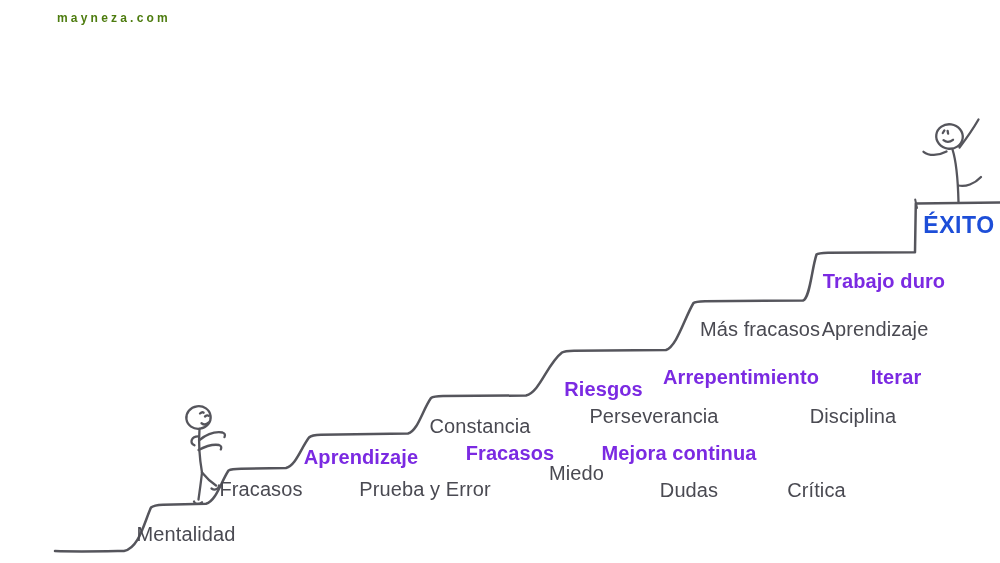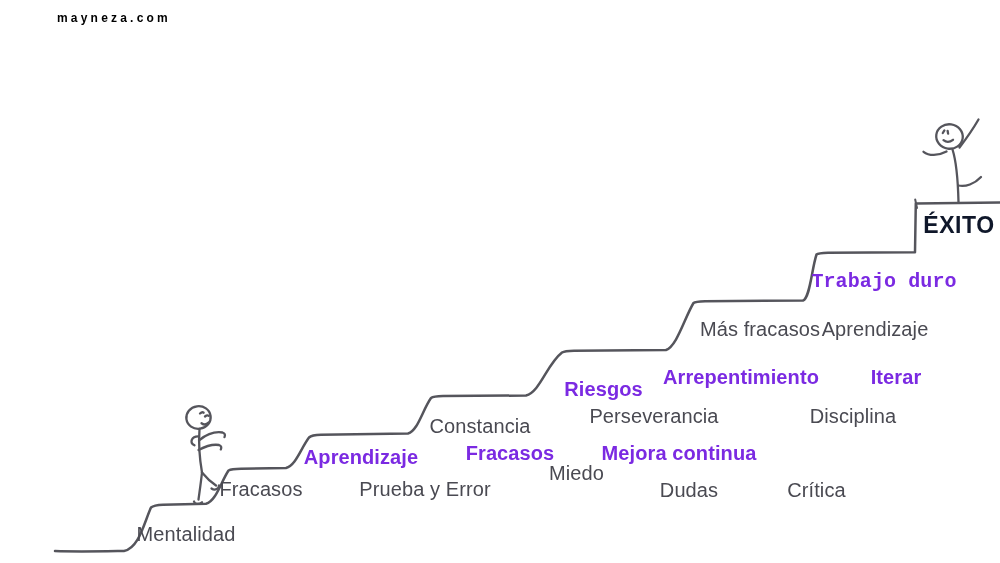--- a/index.html
+++ b/index.html
@@ -8,36 +8,36 @@
     background: #ffffff;
     overflow: hidden;
     position: relative;
     font-family: "Liberation Sans", "DejaVu Sans", sans-serif;
   }
   .canvas { position: absolute; inset: 0; width: 1000px; height: 563px; }
   .watermark {
     position: absolute; left: 57px; top: 11px;
     font-size: 12px; font-weight: 600;
     letter-spacing: 3.2px;
-    color: #000000;
+    color: #4d7c0f;
   }
   svg.drawing { position: absolute; left: 0; top: 0; }
   .lbl {
     position: absolute;
     transform: translate(-50%, -50%);
     white-space: nowrap;
     font-size: 20px;
     color: #4a4a52;
     letter-spacing: 0.1px;
   }
   .lbl.purple { color: #7b2ae2; font-weight: 600; }
   .lbl.purple-bold { color: #7b2ae2; font-weight: 800; }
   .lbl.summit {
     font-size: 23px; font-weight: 800;
-    color: #0f172a; letter-spacing: 0.6px;
+    color: #1d4ed8; letter-spacing: 0.6px;
   }
 </style>
 </head>
 <body>
 
 <div class="canvas">
 
   <div class="watermark">mayneza.com</div>
 
   <svg class="drawing" width="1000" height="563" viewBox="0 0 1000 563" fill="none" stroke="#55555c" stroke-width="2.5" stroke-linecap="round" stroke-linejoin="round">
@@ -106,19 +106,19 @@
   <div class="lbl purple" style="left:510px;   top:452.5px;">Fracasos</div>
   <div class="lbl" style="left:576.5px; top:473px;">Miedo</div>
   <div class="lbl purple" style="left:603.5px; top:376px;margin-top:13px;">Riesgos</div>
   <div class="lbl" style="left:654px;   top:416px;">Perseverancia</div>
   <div class="lbl purple" style="left:679px;   top:452.5px;">Mejora continua</div>
   <div class="lbl" style="left:689px;   top:489.5px;">Dudas</div>
   <div class="lbl purple" style="left:741px;   top:376.5px;">Arrepentimiento</div>
   <div class="lbl" style="left:760px;   top:328.5px;">Más fracasos</div>
   <div class="lbl" style="left:816.5px; top:489.5px;">Crítica</div>
   <div class="lbl" style="left:853px;   top:416px;">Disciplina</div>
-  <div class="lbl purple" style="left:884px;   top:281px;font-family:Liberation Mono, monospace;">Trabajo duro</div>
+  <div class="lbl purple" style="left:884px;   top:281px;">Trabajo duro</div>
   <div class="lbl" style="left:875px;   top:328.5px;">Aprendizaje</div>
   <div class="lbl purple" style="left:896px;   top:376.5px;">Iterar</div>
 
   <div class="lbl summit" style="left:959px; top:225px;">ÉXITO</div>
 
 </div>
 
 </body></html>

